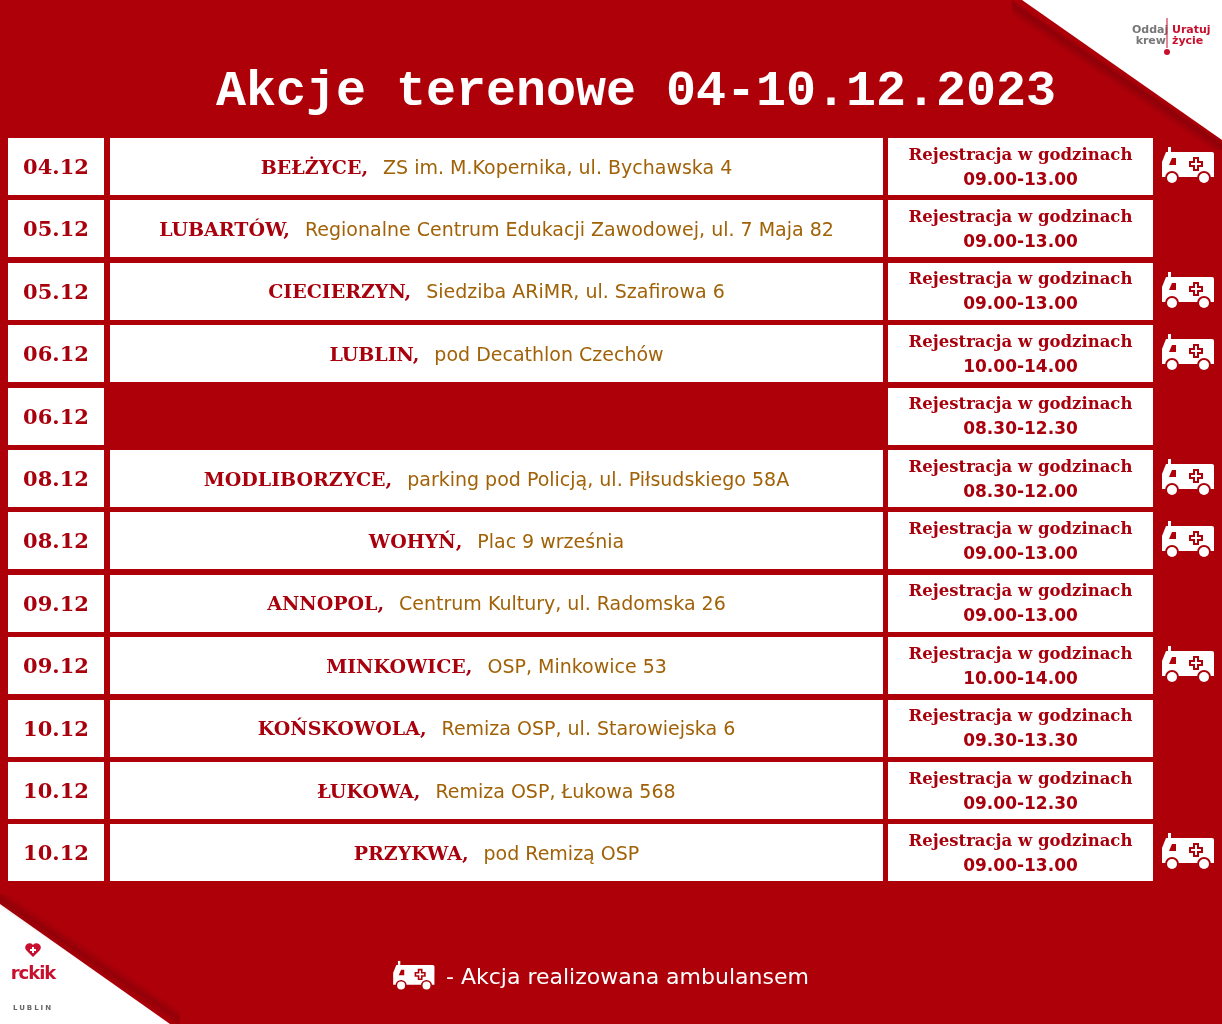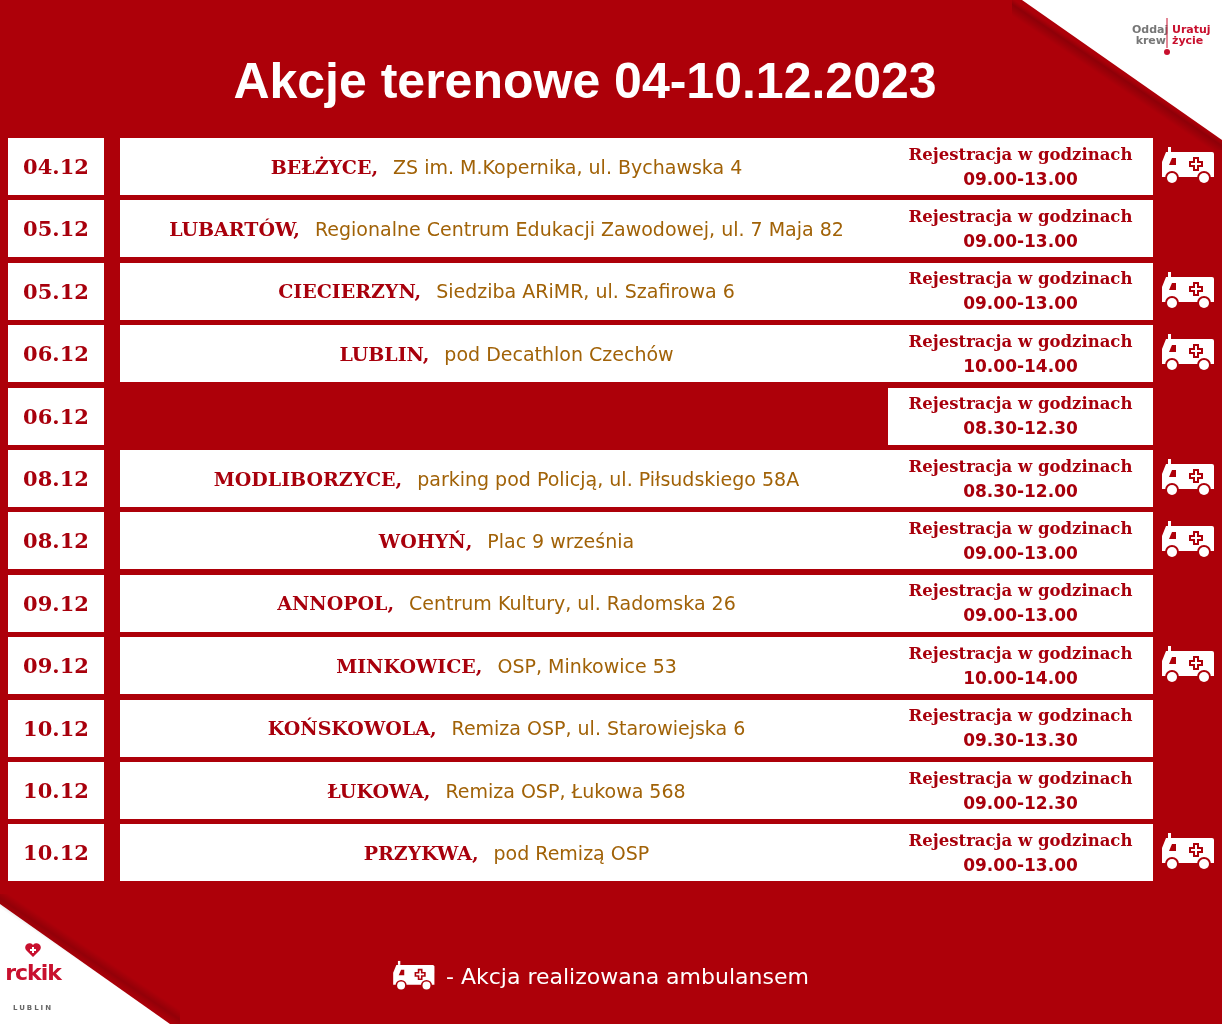--- a/index.html
+++ b/index.html
@@ -30,39 +30,39 @@
       position: absolute; right: 8px; top: 18px; width: 90px; height: 48px;
       font-family: "DejaVu Sans", sans-serif; font-weight: bold; font-size: 11px; line-height: 11px;
     }
     .logo-tr .l { position: absolute; left: 8px; top: 6px; color: #777; text-align: right; width: 34px; }
     .logo-tr .r { position: absolute; left: 48px; top: 6px; color: #c8102e; text-align: left; }
     .logo-tr .drop { position: absolute; left: 40px; top: 0px; width: 6px; height: 40px; }
     .logo-bl {
       position: absolute; left: 2px; bottom: 12px; width: 62px; text-align: center;
       font-family: "DejaVu Sans", sans-serif; font-weight: bold; color: #c8102e;
     }
-    .logo-bl .name { font-size: 22px; letter-spacing: -1px; line-height: 22px; margin-top: 4px; }
+    .logo-bl .name { font-size: 18px; letter-spacing: -1px; line-height: 22px; margin-top: 4px; }
     .logo-bl .city { font-size: 7px; letter-spacing: 2px; color: #666; margin-top: 20px; }
     .logo-bl .heart { display: block; margin: 0 auto; width: 18px; height: 16px; }
 
     h1 {
-      position: absolute; top: 52px; left: 0; width: 1170px; margin: 0;
+      position: absolute; top: 52px; left: 0; width: 1170px; margin: 11px;
       text-align: center; color: #ffffff; font-size: 50px; font-weight: bold;
-      font-family: Liberation Sans, sans-serif; letter-spacing: 0px;
+      font-family: Liberation Mono, monospace; letter-spacing: 0px; padding-left: 40px;
     }
 
     .table { position: absolute; left: 8px; top: 138px; width: 1214px; }
     .row { position: absolute; left: 0; height: 74px; width: 1214px; padding-left: 8px; }
     .cell {
       position: absolute; top: 0; height: 57px; background: #ffffff;
       display: flex; align-items: center; justify-content: center;
       color: #a8000c; box-sizing: border-box;
     }
     .c-date { left: 0; width: 96px; font-weight: bold; font-size: 21px; font-family: "DejaVu Serif", serif; }
-    .c-loc { left: 112px; width: 773px; font-size: 20px; font-family: "DejaVu Sans", sans-serif; white-space: nowrap; gap: 9px; }
+    .c-loc { left: 102px; width: 773px; font-size: 20px; font-family: "DejaVu Sans", sans-serif; white-space: nowrap; gap: 9px; }
     .c-loc .city { font-weight: bold; font-family: "DejaVu Serif", serif; font-size: 19px; }
     .c-loc .addr { font-weight: normal; color: #a16207; margin-left: 6px; font-family: "DejaVu Sans", sans-serif; font-size: 19px; }
     .c-hours { left: 880px; width: 265px; flex-direction: column; font-weight: bold; font-size: 16.5px; line-height: 25px; font-family: "DejaVu Serif", serif; }
     .c-hours .t2 { font-family: "DejaVu Sans", sans-serif; font-size: 17px; }
     .amb { position: absolute; left: 1150px; top: 8px; width: 58px; height: 40px; }
 
     .legend {
       position: absolute; top: 958px; left: 390px; height: 36px;
       display: flex; align-items: center; color: #ffffff;
       font-family: "DejaVu Sans", sans-serif; font-size: 22px; text-align: center;

